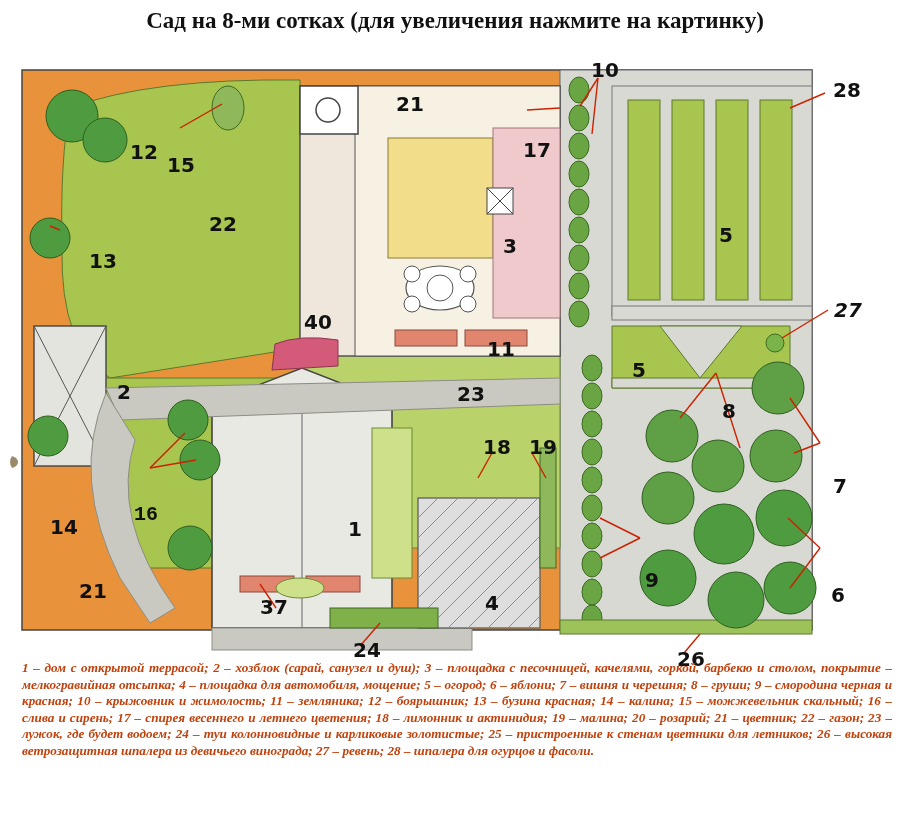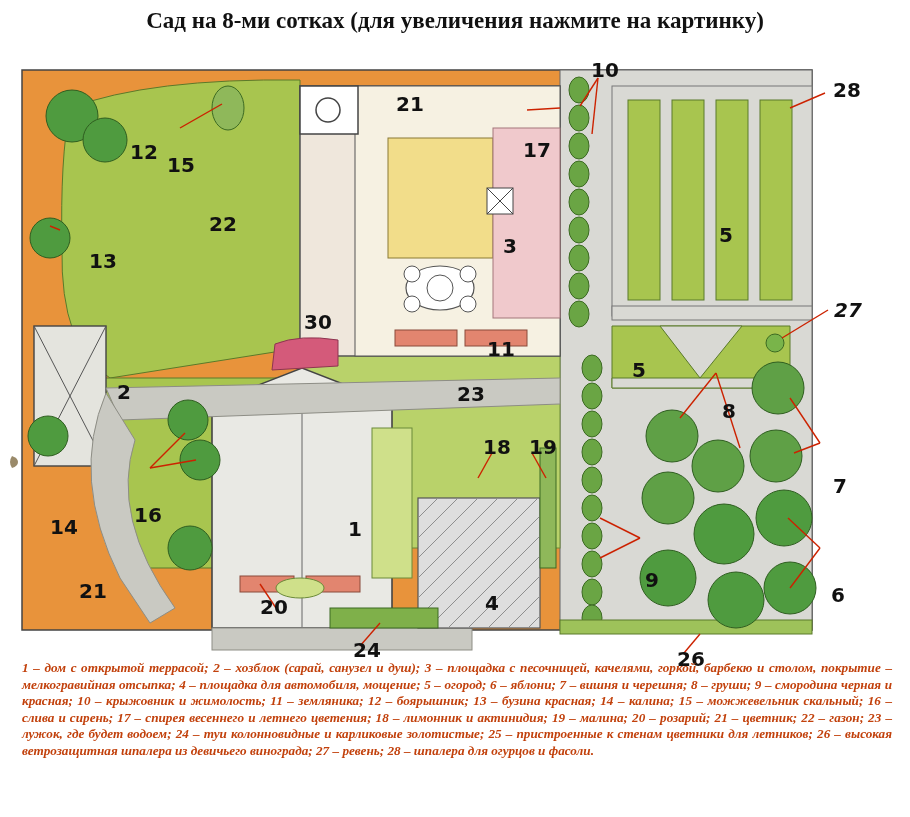--- a/index.html
+++ b/index.html
@@ -224,29 +224,29 @@
   <div class="lbl" style="left:831px;top:535px;">6</div>
   <div class="lbl" style="left:833px;top:426px;">7</div>
   <div class="lbl" style="left:722px;top:351px;">8</div>
   <div class="lbl" style="left:645px;top:520px;">9</div>
   <div class="lbl" style="left:591px;top:10px;">10</div>
   <div class="lbl" style="left:487px;top:289px;">11</div>
   <div class="lbl" style="left:130px;top:92px;">12</div>
   <div class="lbl" style="left:49px;top:201px;margin-left:40px;">13</div>
   <div class="lbl" style="left:50px;top:467px;">14</div>
   <div class="lbl" style="left:167px;top:105px;">15</div>
-  <div class="lbl" style="left:134px;top:455px;">16</div>
+  <div class="lbl" style="left:134px;top:455px;font-family:Liberation Mono, monospace;">16</div>
   <div class="lbl" style="left:523px;top:42px;margin-top:48px;">17</div>
   <div class="lbl" style="left:483px;top:387px;">18</div>
   <div class="lbl" style="left:529px;top:387px;">19</div>
-  <div class="lbl" style="left:304px;top:262px;">30</div>
+  <div class="lbl" style="left:304px;top:262px;">40</div>
   <div class="lbl" style="left:396px;top:44px;">21</div>
   <div class="lbl" style="left:79px;top:531px;">21</div>
   <div class="lbl" style="left:209px;top:164px;text-align:center;">22</div>
   <div class="lbl" style="left:457px;top:334px;">23</div>
   <div class="lbl" style="left:353px;top:590px;">24</div>
-  <div class="lbl" style="left:260px;top:547px;">20</div>
+  <div class="lbl" style="left:260px;top:547px;">37</div>
   <div class="lbl" style="left:677px;top:599px;">26</div>
   <div class="lbl" style="left:834px;top:250px;font-style:italic;">27</div>
   <div class="lbl" style="left:833px;top:30px;">28</div>
 </div>
 
 <div id="legend">1 – дом с открытой террасой; 2 – хозблок (сарай, санузел и душ); 3 – площадка с песочницей, качелями, горкой, барбекю и столом, покрытие – мелкогравийная отсыпка; 4 – площадка для автомобиля, мощение; 5 – огород; 6 – яблони; 7 – вишня и черешня; 8 – груши; 9 – смородина черная и красная; 10 – крыжовник и жимолость; 11 – земляника; 12 – боярышник; 13 – бузина красная; 14 – калина; 15 – можжевельник скальный; 16 – слива и сирень; 17 – спирея весеннего и летнего цветения; 18 – лимонник и актинидия; 19 – малина; 20 – розарий; 21 – цветник; 22 – газон; 23 – лужок, где будет водоем; 24 – туи колонновидные и карликовые золотистые; 25 – пристроенные к стенам цветники для летников; 26 – высокая ветрозащитная шпалера из девичьего винограда; 27 – ревень; 28 – шпалера для огурцов и фасоли.</div>
 
 </body></html>

